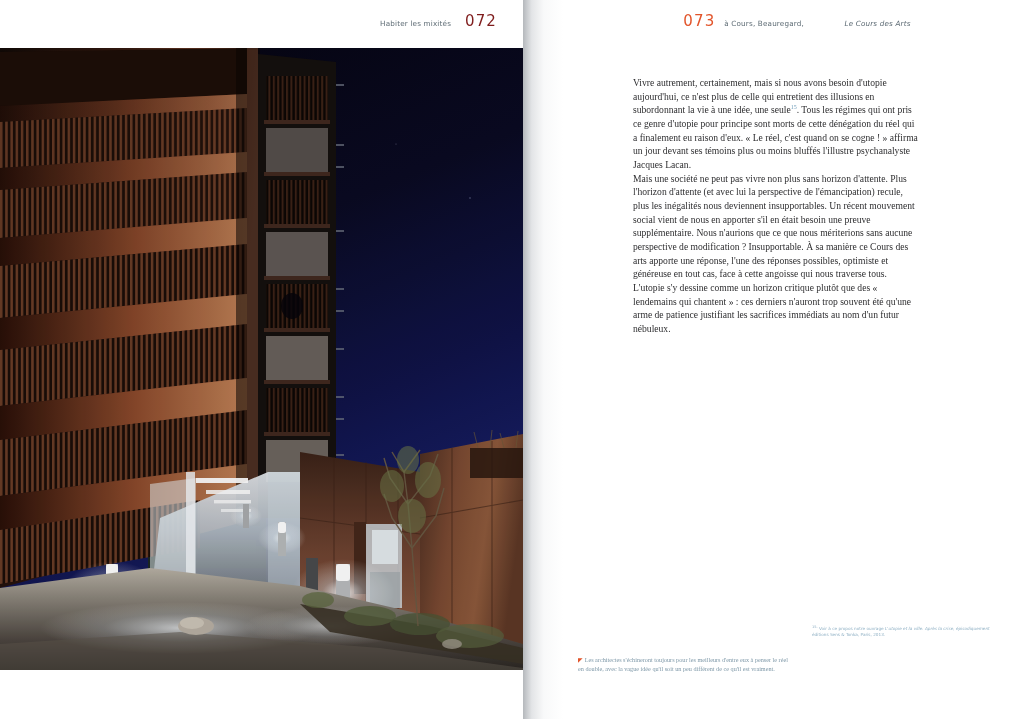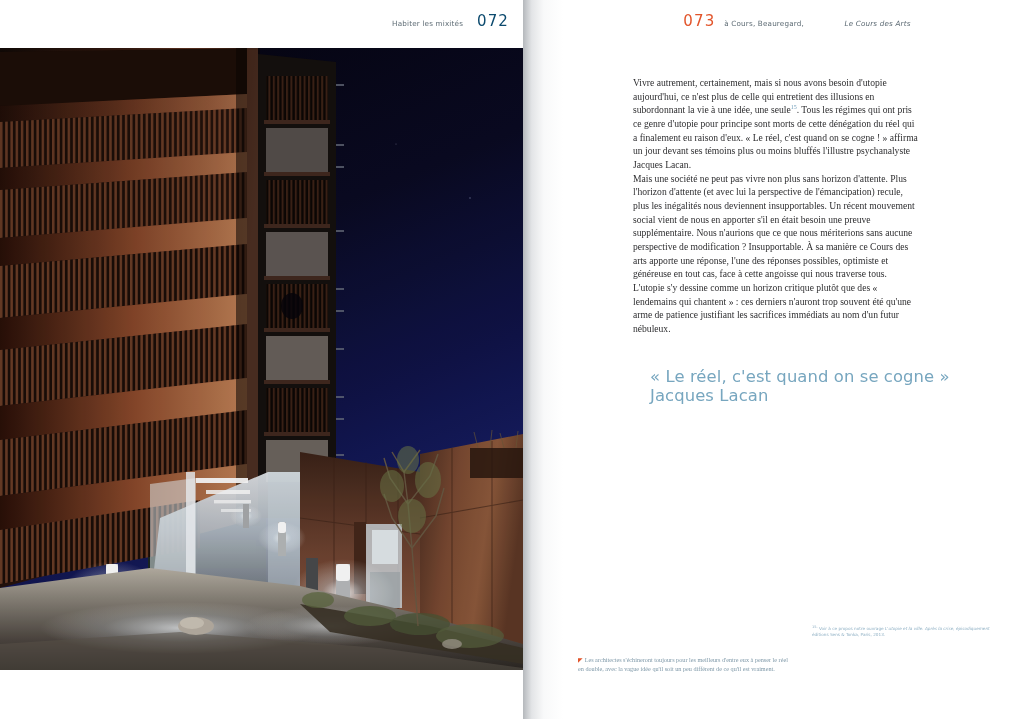--- a/index.html
+++ b/index.html
@@ -23,21 +23,21 @@
 
   
   .runhead-left {
     position: absolute;
     left: 0; top: 14px;
     width: 523px;
     display: flex;
     justify-content: flex-end;
     align-items: baseline;
     gap: 14px;
-    padding-right: 14px;
+    padding-right: 26px;
     box-sizing: border-box;
   }
   .runhead-right {
     position: absolute;
     left: 560px; top: 14px;
     width: 464px;
     display: flex;
     justify-content: center;
     align-items: baseline;
     gap: 9px;
@@ -55,21 +55,21 @@
     font-style: italic;
     margin-left: 38px;
   }
   .folio {
     font-family: "DejaVu Sans", sans-serif;
     font-size: 15px;
     font-weight: 400;
     letter-spacing: 1.1px;
     line-height: 1;
   }
-  .folio-left  { color: #0c4a6e; }
+  .folio-left  { color: #7f1d1d; }
   .folio-right { color: #e2542a; }
 
   
   .photo {
     position: absolute;
     left: 0;
     top: 48px;
     width: 523px;
     height: 622px;
     overflow: hidden;
@@ -457,21 +457,19 @@
 
   <div class="gutter"></div>
 
   <div class="page-right">
 
     <div class="bodytext">
       <p><span>Vivre autrement, certainement, mais si nous avons besoin d'utopie aujourd'hui, ce n'est plus de celle qui entretient des illusions en subordonnant la vie à une idée, une seule</span><sup>15</sup><span>. Tous les régimes qui ont pris ce genre d'utopie pour principe sont morts de cette dénégation du réel qui a finalement eu raison d'eux. « Le réel, c'est quand on se cogne ! » affirma un jour devant ses témoins plus ou moins bluffés l'illustre psychanalyste Jacques Lacan.</span></p>
       <p>Mais une société ne peut pas vivre non plus sans horizon d'attente. Plus l'horizon d'attente (et avec lui la perspective de l'émancipation) recule, plus les inégalités nous deviennent insupportables. Un récent mouvement social vient de nous en apporter s'il en était besoin une preuve supplémentaire. Nous n'aurions que ce que nous mériterions sans aucune perspective de modification ? Insupportable. À sa manière ce Cours des arts apporte une réponse, l'une des réponses possibles, optimiste et généreuse en tout cas, face à cette angoisse qui nous traverse tous. L'utopie s'y dessine comme un horizon critique plutôt que des « lendemains qui chantent » : ces derniers n'auront trop souvent été qu'une arme de patience justifiant les sacrifices immédiats au nom d'un futur nébuleux.</p>
     </div>
 
-    <div class="pullquote">« Le réel, c'est quand on se cogne »
-Jacques Lacan</div>
 
     <div class="caption"><span class="caption-marker">◤</span><span>Les architectes s'échineront toujours pour les meilleurs d'entre eux à penser le réel en double, avec la vague idée qu'il soit un peu différent de ce qu'il est vraiment.</span></div>
 
     <div class="footnote"><sup>15.</sup><span> Voir à ce propos notre ouvrage </span><em>L'utopie et la ville. Après la crise, épisodiquement</em><span> éditions Sens &amp; Tonka, Paris, 2013.</span></div>
 
   </div>
 </div>
 
 </body></html>

